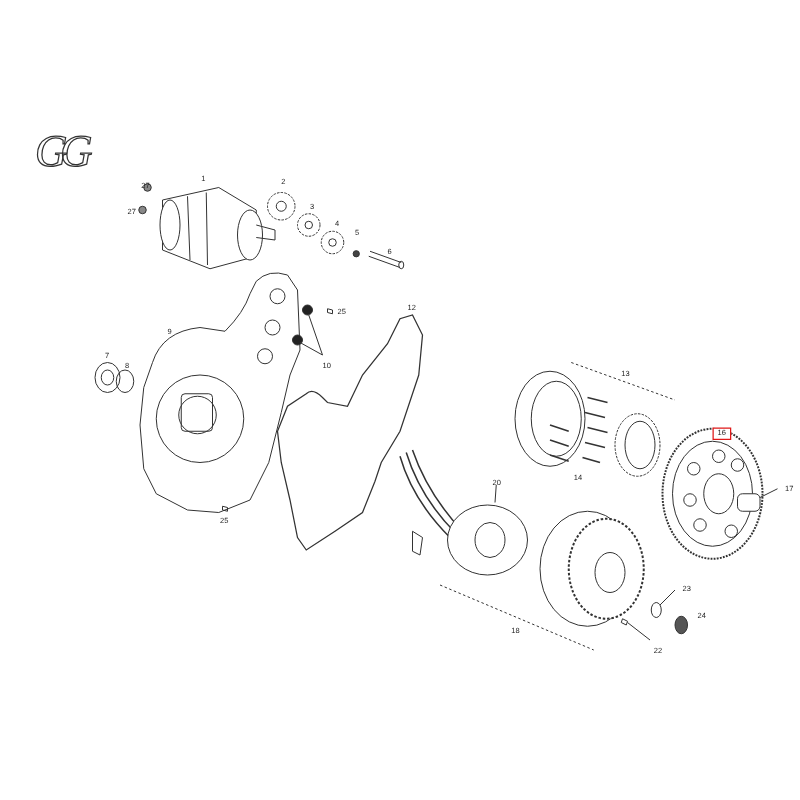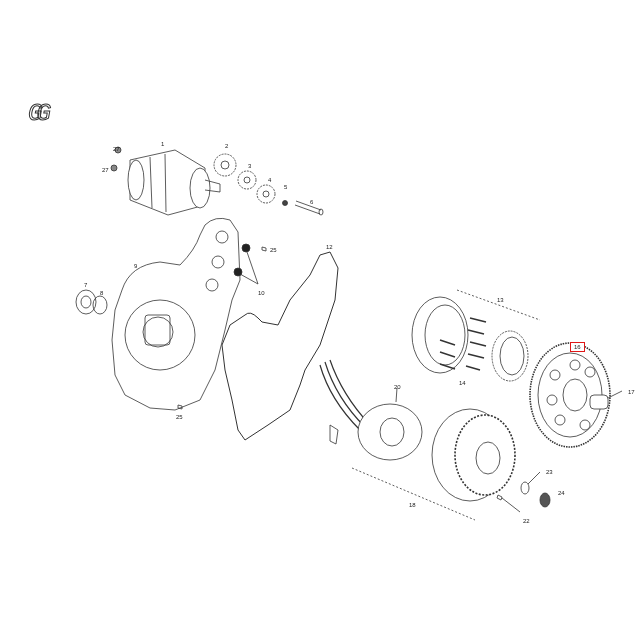--- a/index.html
+++ b/index.html
@@ -1,20 +1,20 @@
 <!DOCTYPE html>
 <html><head>
 <meta charset="utf-8">
 <style>
   html,body{margin:0;padding:0;background:#ffffff;}
   body{width:640px;height:640px;position:relative;overflow:hidden;font-family:"Liberation Sans",sans-serif;}
   #canvas{position:absolute;left:0;top:0;width:640px;height:640px;}
   .lbl{position:absolute;font-size:6px;color:#222;font-family:"Liberation Sans",sans-serif;line-height:1;}
   .hl{position:absolute;border:1.5px solid #e01818;background:#fff;font-size:6px;color:#222;padding:1px 3px;line-height:1;}
-  .logo{position:absolute;left:28px;top:100px;font-family:Liberation Mono, monospace;font-style:italic;font-size:24px;color:#fff;-webkit-text-stroke:1px #333;letter-spacing:-6px;}
+  .logo{position:absolute;left:28px;top:100px;font-family:Liberation Serif, serif;font-style:italic;font-size:36px;color:#fff;-webkit-text-stroke:1px #333;letter-spacing:-6px;}
 </style>
 </head>
 <body>
 
 <svg id="canvas" viewBox="0 0 640 640" xmlns="http://www.w3.org/2000/svg">
   <g fill="none" stroke="#333" stroke-width="0.8">
 
     <g>
       <path d="M130 160 L175 150 L205 168 L205 205 L168 215 L130 200 Z" fill="#fff"></path>
       <ellipse cx="200" cy="188" rx="10" ry="20" fill="#fff"></ellipse>

